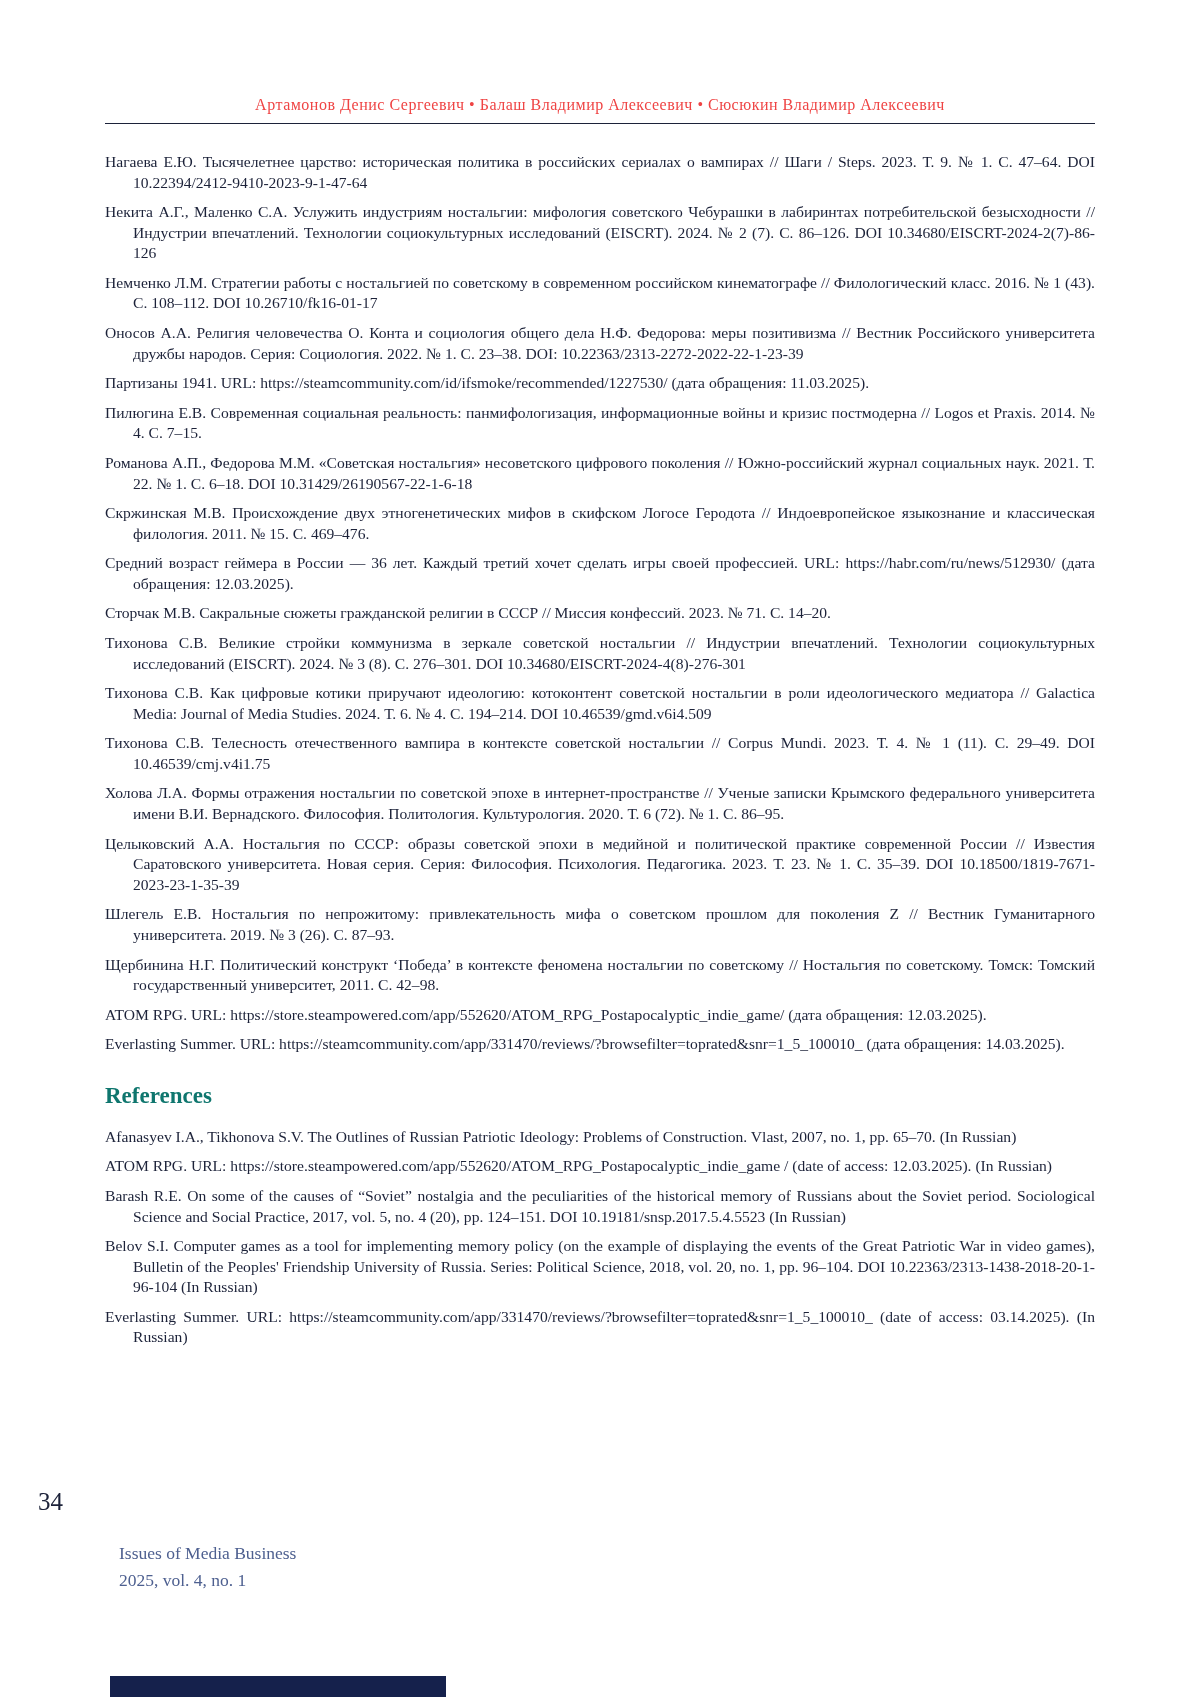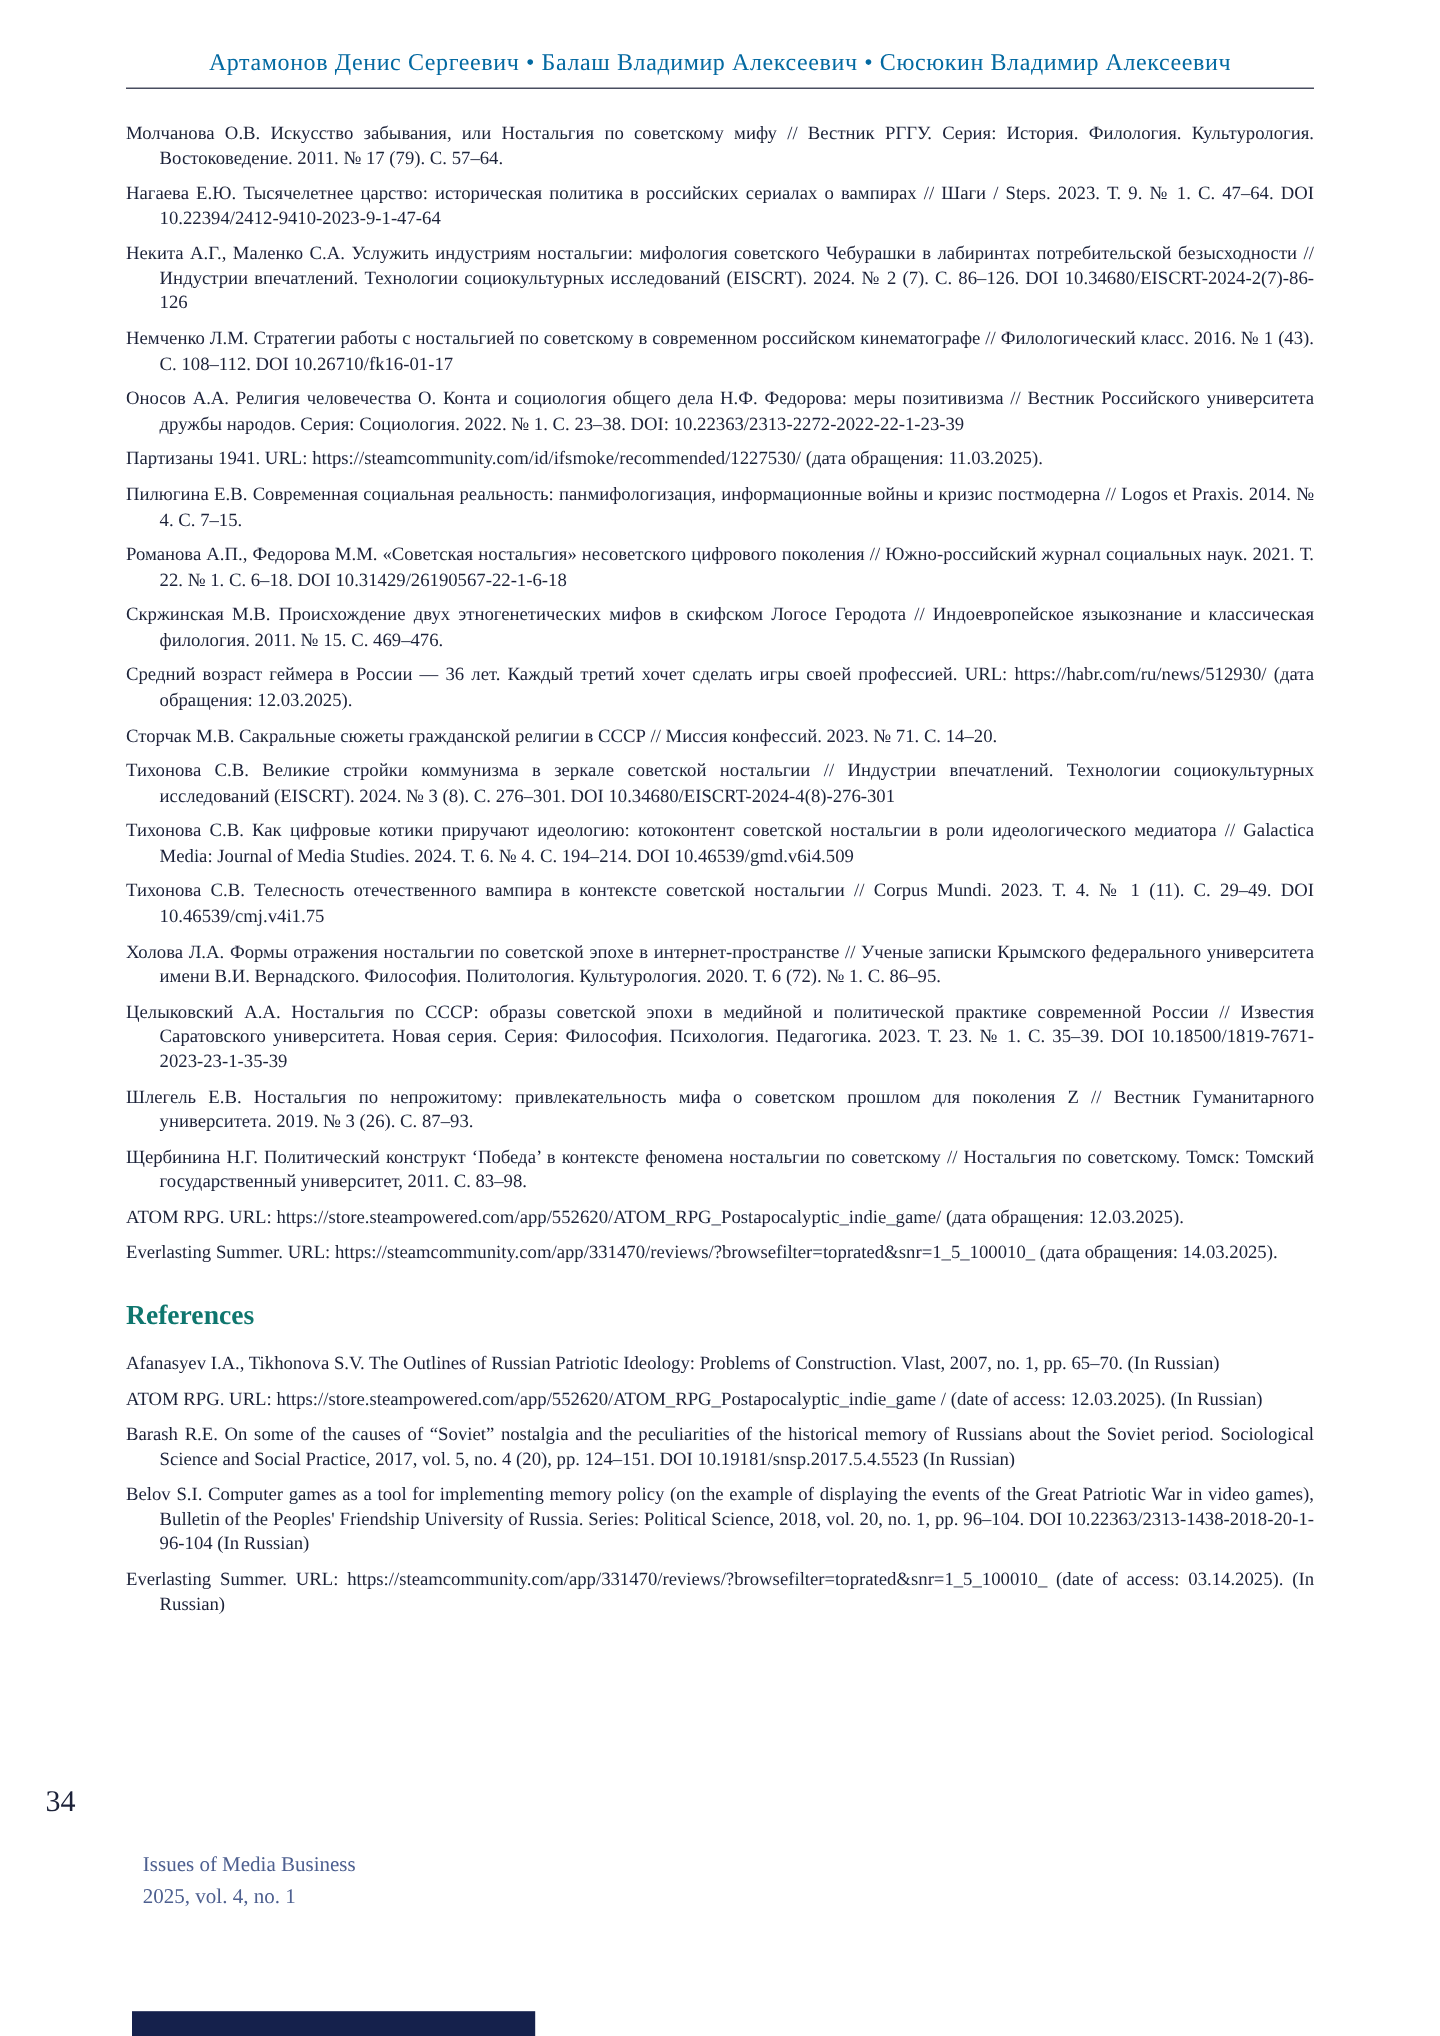--- a/index.html
+++ b/index.html
@@ -9,24 +9,24 @@
     width: 1200px;
     height: 1697px;
     margin: 0 auto;
     background: #ffffff;
     font-family: "Liberation Serif", "DejaVu Serif", serif;
     color: #1c2239;
     overflow: hidden;
   }
   .header-authors {
     text-align: center;
-    font-size: 20px;
+    font-size: 16px;
     letter-spacing: 0.5px;
-    padding-top: 41px;
-    color: #0369a1;
+    padding-top: 96px;
+    color: #ef4444;
   }
   .header-rule {
     border: none;
     border-top: 1.6px solid #1c2239;
     margin: 9px 105px 0 105px;
   }
   .content {
     margin: 28px 105px 0 105px;
   }
   .ref {
@@ -76,38 +76,37 @@
 <div class="page">
 
   <header>
     <div class="header-authors">Артамонов Денис Сергеевич • Балаш Владимир Алексеевич • Сюсюкин Владимир Алексеевич</div>
     <hr class="header-rule">
   </header>
 
   <main class="content">
 
     <section>
-        <p class="ref">Молчанова О.В. Искусство забывания, или Ностальгия по советскому мифу // Вестник РГГУ. Серия: История. Филология. Культурология. Востоковедение. 2011. № 17 (79). С. 57–64.</p>
         <p class="ref">Нагаева Е.Ю. Тысячелетнее царство: историческая политика в российских сериалах о вампирах // Шаги / Steps. 2023. Т. 9. № 1. С. 47–64. DOI 10.22394/2412-9410-2023-9-1-47-64</p>
         <p class="ref">Некита А.Г., Маленко С.А. Услужить индустриям ностальгии: мифология советского Чебурашки в лабиринтах потребительской безысходности // Индустрии впечатлений. Технологии социокультурных исследований (EISCRT). 2024. № 2 (7). С. 86–126. DOI 10.34680/EISCRT-2024-2(7)-86-126</p>
         <p class="ref">Немченко Л.М. Стратегии работы с ностальгией по советскому в современном российском кинематографе // Филологический класс. 2016. № 1 (43). С. 108–112. DOI 10.26710/fk16-01-17</p>
         <p class="ref">Оносов А.А. Религия человечества О. Конта и социология общего дела Н.Ф. Федорова: меры позитивизма // Вестник Российского университета дружбы народов. Серия: Социология. 2022. № 1. С. 23–38. DOI: 10.22363/2313-2272-2022-22-1-23-39</p>
         <p class="ref">Партизаны 1941. URL: https://steamcommunity.com/id/ifsmoke/recommended/1227530/ (дата обращения: 11.03.2025).</p>
         <p class="ref">Пилюгина Е.В. Современная социальная реальность: панмифологизация, информационные войны и кризис постмодерна // Logos et Praxis. 2014. № 4. С. 7–15.</p>
         <p class="ref">Романова А.П., Федорова М.М. «Советская ностальгия» несоветского цифрового поколения // Южно-российский журнал социальных наук. 2021. Т. 22. № 1. С. 6–18. DOI 10.31429/26190567-22-1-6-18</p>
         <p class="ref">Скржинская М.В. Происхождение двух этногенетических мифов в скифском Логосе Геродота // Индоевропейское языкознание и классическая филология. 2011. № 15. С. 469–476.</p>
         <p class="ref">Средний возраст геймера в России — 36 лет. Каждый третий хочет сделать игры своей профессией. URL: https://habr.com/ru/news/512930/ (дата обращения: 12.03.2025).</p>
         <p class="ref">Сторчак М.В. Сакральные сюжеты гражданской религии в СССР // Миссия конфессий. 2023. № 71. С. 14–20.</p>
         <p class="ref">Тихонова С.В. Великие стройки коммунизма в зеркале советской ностальгии // Индустрии впечатлений. Технологии социокультурных исследований (EISCRT). 2024. № 3 (8). С. 276–301. DOI 10.34680/EISCRT-2024-4(8)-276-301</p>
         <p class="ref">Тихонова С.В. Как цифровые котики приручают идеологию: котоконтент советской ностальгии в роли идеологического медиатора // Galactica Media: Journal of Media Studies. 2024. Т. 6. № 4. С. 194–214. DOI 10.46539/gmd.v6i4.509</p>
         <p class="ref">Тихонова С.В. Телесность отечественного вампира в контексте советской ностальгии // Corpus Mundi. 2023. Т. 4. № 1 (11). С. 29–49. DOI 10.46539/cmj.v4i1.75</p>
         <p class="ref">Холова Л.А. Формы отражения ностальгии по советской эпохе в интернет-пространстве // Ученые записки Крымского федерального университета имени В.И. Вернадского. Философия. Политология. Культурология. 2020. Т. 6 (72). № 1. С. 86–95.</p>
         <p class="ref">Целыковский А.А. Ностальгия по СССР: образы советской эпохи в медийной и политической практике современной России // Известия Саратовского университета. Новая серия. Серия: Философия. Психология. Педагогика. 2023. Т. 23. № 1. С. 35–39. DOI 10.18500/1819-7671-2023-23-1-35-39</p>
         <p class="ref">Шлегель Е.В. Ностальгия по непрожитому: привлекательность мифа о советском прошлом для поколения Z // Вестник Гуманитарного университета. 2019. № 3 (26). С. 87–93.</p>
-        <p class="ref">Щербинина Н.Г. Политический конструкт ‘Победа’ в контексте феномена ностальгии по советскому // Ностальгия по советскому. Томск: Томский государственный университет, 2011. С. 83–98.</p>
+        <p class="ref">Щербинина Н.Г. Политический конструкт ‘Победа’ в контексте феномена ностальгии по советскому // Ностальгия по советскому. Томск: Томский государственный университет, 2011. С. 42–98.</p>
         <p class="ref">ATOM RPG. URL: https://store.steampowered.com/app/552620/ATOM_RPG_Postapocalyptic_indie_game/ (дата обращения: 12.03.2025).</p>
         <p class="ref">Everlasting Summer. URL: https://steamcommunity.com/app/331470/reviews/?browsefilter=toprated&amp;snr=1_5_100010_ (дата обращения: 14.03.2025).</p>
       </section>
 
     <h2 class="references-heading">References</h2>
 
     <section>
         <p class="ref">Afanasyev I.A., Tikhonova S.V. The Outlines of Russian Patriotic Ideology: Problems of Construction. Vlast, 2007, no. 1, pp. 65–70. (In Russian)</p>
         <p class="ref">ATOM RPG. URL: https://store.steampowered.com/app/552620/ATOM_RPG_Postapocalyptic_indie_game / (date of access: 12.03.2025). (In Russian)</p>
         <p class="ref">Barash R.E. On some of the causes of “Soviet” nostalgia and the peculiarities of the historical memory of Russians about the Soviet period. Sociological Science and Social Practice, 2017, vol. 5, no. 4 (20), pp. 124–151. DOI 10.19181/snsp.2017.5.4.5523 (In Russian)</p>

